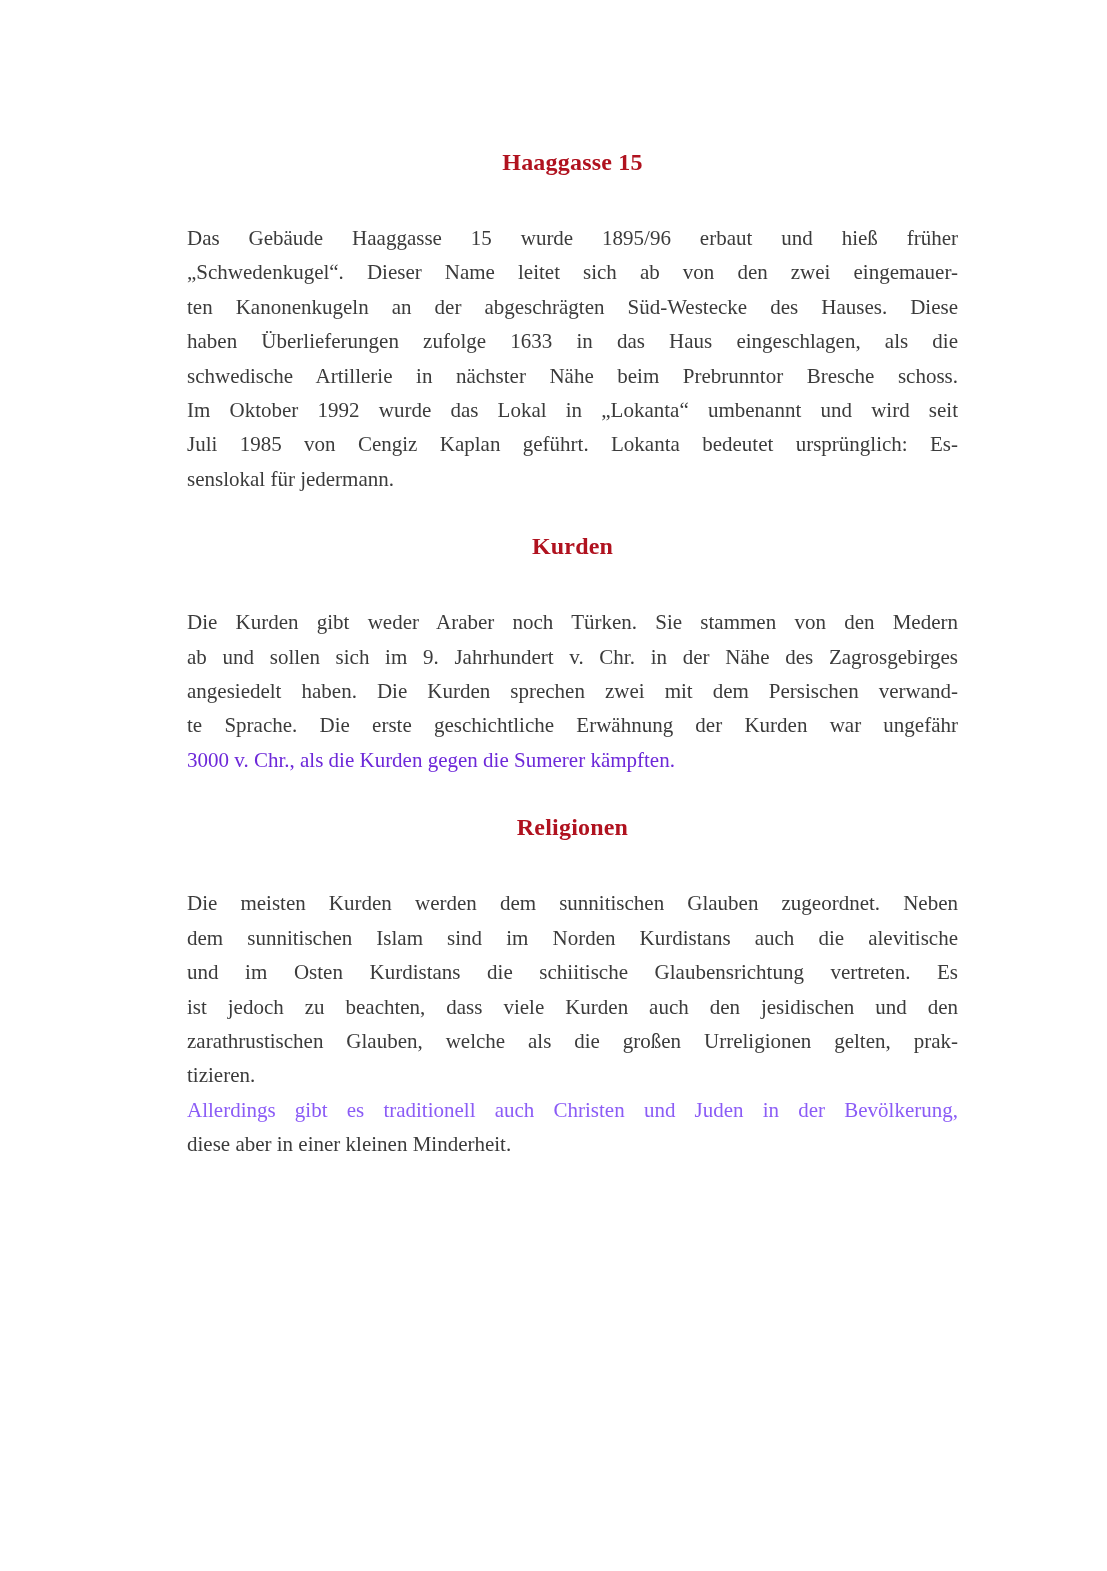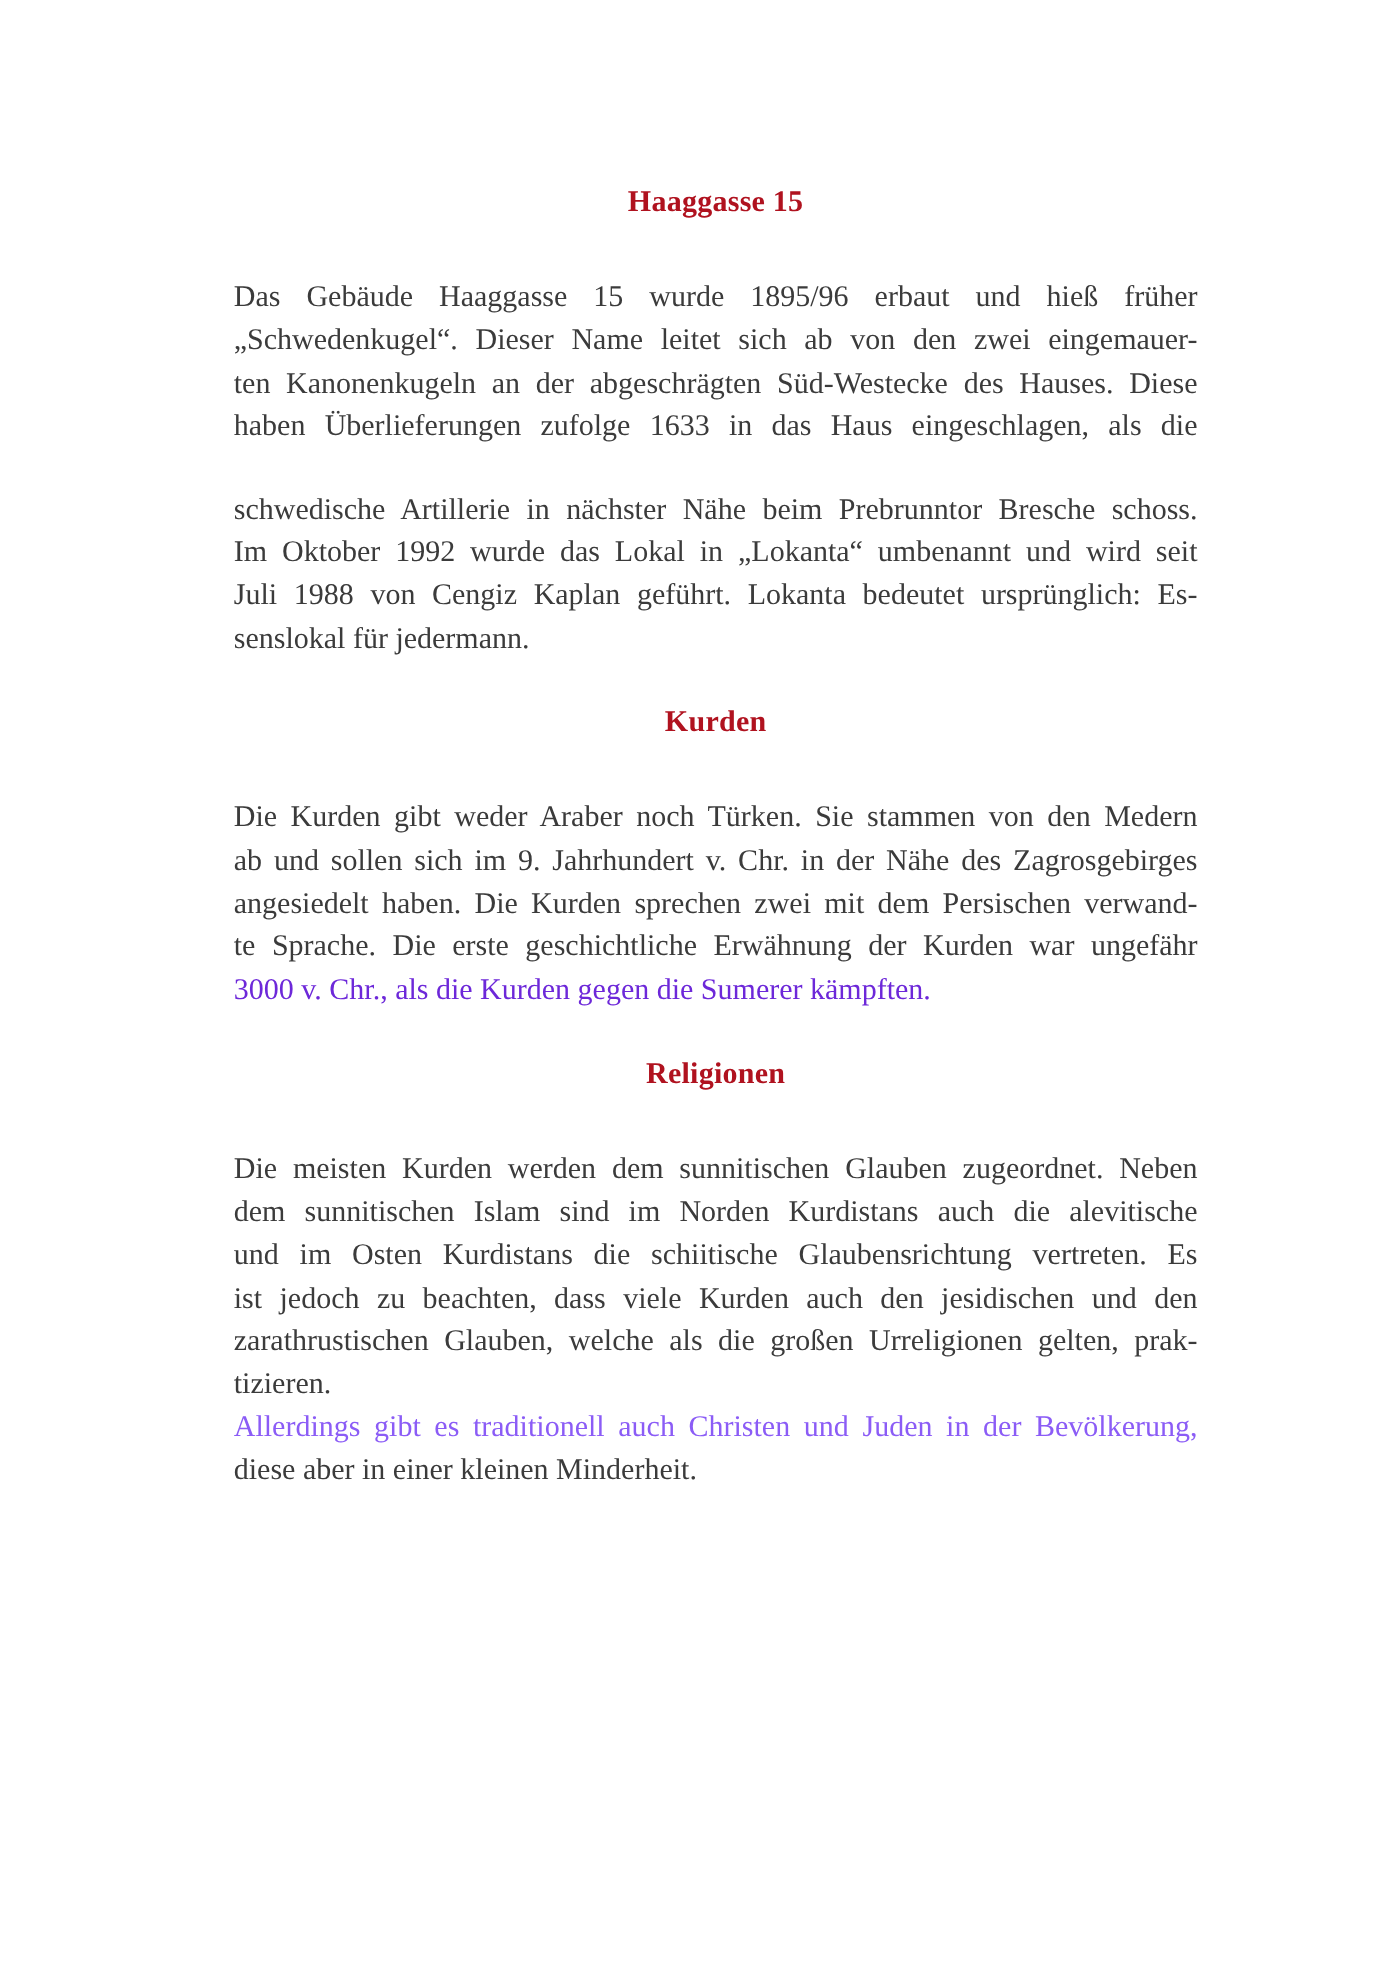--- a/index.html
+++ b/index.html
@@ -26,21 +26,21 @@
   .section-heading {
     margin: 0;
     text-align: center;
     font-size: 24px;
     line-height: 28px;
     font-weight: bold;
     letter-spacing: 0.2px;
   }
   .section-body { margin-top: 45px; }
   .line {
-    font-size: 24px;
+    font-size: 21px;
     line-height: 34.4px;
     text-align: justify;
     text-align-last: justify;
     -moz-text-align-last: justify;
   }
   .line.para-end {
     text-align: left;
     text-align-last: left;
     -moz-text-align-last: left;
   }
@@ -50,23 +50,23 @@
 
 <div class="page">
   <div class="content" id="content">
   <section class="section">
     <h2 class="section-heading" style="color: rgb(176, 18, 31);">Haaggasse 15</h2>
     <div class="section-body">
           <div class="line" style="color: rgb(59, 59, 59);">Das Gebäude Haaggasse 15 wurde 1895/96 erbaut und hieß früher</div>
           <div class="line" style="color: rgb(59, 59, 59);">„Schwedenkugel“. Dieser Name leitet sich ab von den zwei eingemauer-</div>
           <div class="line" style="color: rgb(59, 59, 59);">ten Kanonenkugeln an der abgeschrägten Süd-Westecke des Hauses. Diese</div>
           <div class="line" style="color: rgb(59, 59, 59);">haben Überlieferungen zufolge 1633 in das Haus eingeschlagen, als die</div>
-          <div class="line" style="color: rgb(59, 59, 59); margin-top: 32px;">schwedische Artillerie in nächster Nähe beim Prebrunntor Bresche schoss.</div>
+          <div class="line" style="color: rgb(59, 59, 59);">schwedische Artillerie in nächster Nähe beim Prebrunntor Bresche schoss.</div>
           <div class="line" style="color: rgb(59, 59, 59);">Im Oktober 1992 wurde das Lokal in „Lokanta“ umbenannt und wird seit</div>
-          <div class="line" style="color: rgb(59, 59, 59);">Juli 1988 von Cengiz Kaplan geführt. Lokanta bedeutet ursprünglich: Es-</div>
+          <div class="line" style="color: rgb(59, 59, 59);">Juli 1985 von Cengiz Kaplan geführt. Lokanta bedeutet ursprünglich: Es-</div>
           <div class="line para-end" style="color: rgb(59, 59, 59);">senslokal für jedermann.</div>
         </div>
   </section>
 
   <section class="section">
     <h2 class="section-heading" style="color: rgb(176, 18, 31);">Kurden</h2>
     <div class="section-body">
           <div class="line" style="color: rgb(59, 59, 59);">Die Kurden gibt weder Araber noch Türken. Sie stammen von den Medern</div>
           <div class="line" style="color: rgb(59, 59, 59);">ab und sollen sich im 9. Jahrhundert v. Chr. in der Nähe des Zagrosgebirges</div>
           <div class="line" style="color: rgb(59, 59, 59);">angesiedelt haben. Die Kurden sprechen zwei mit dem Persischen verwand-</div>

